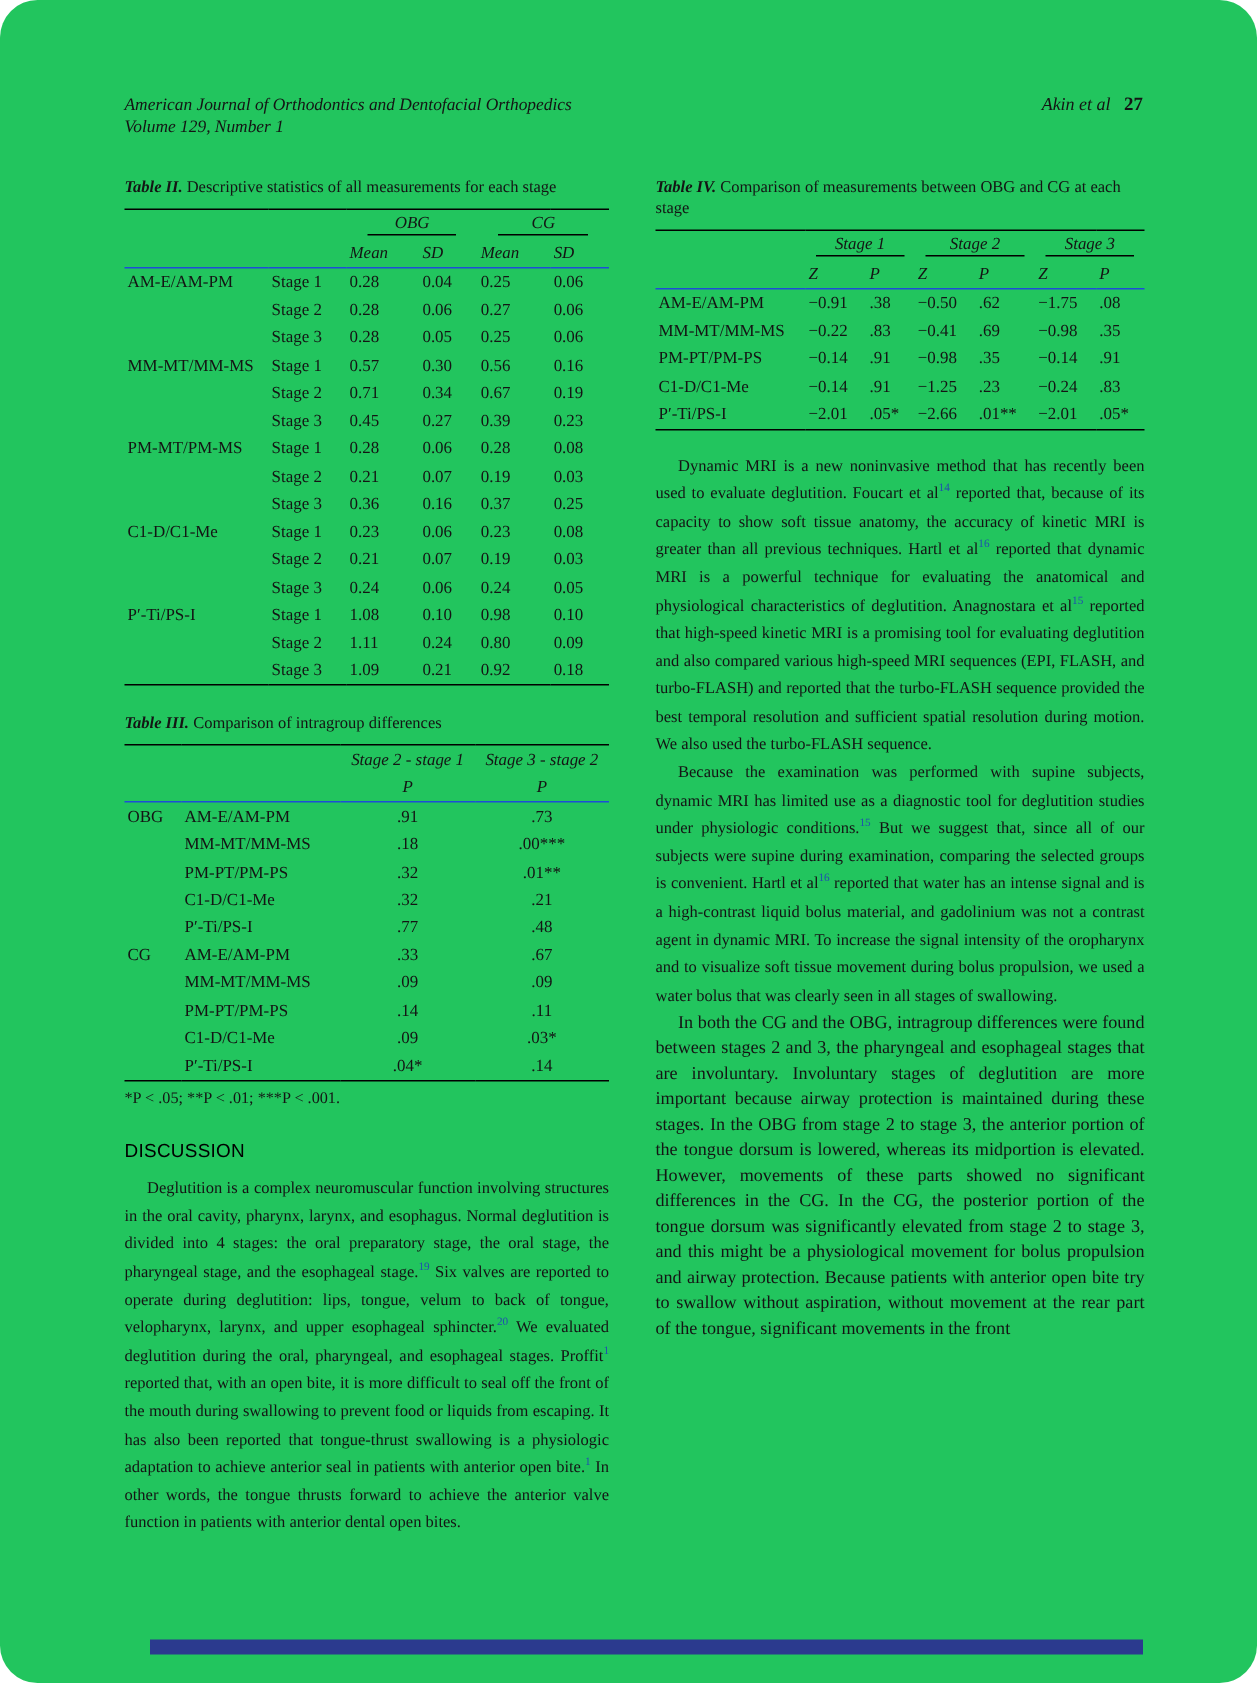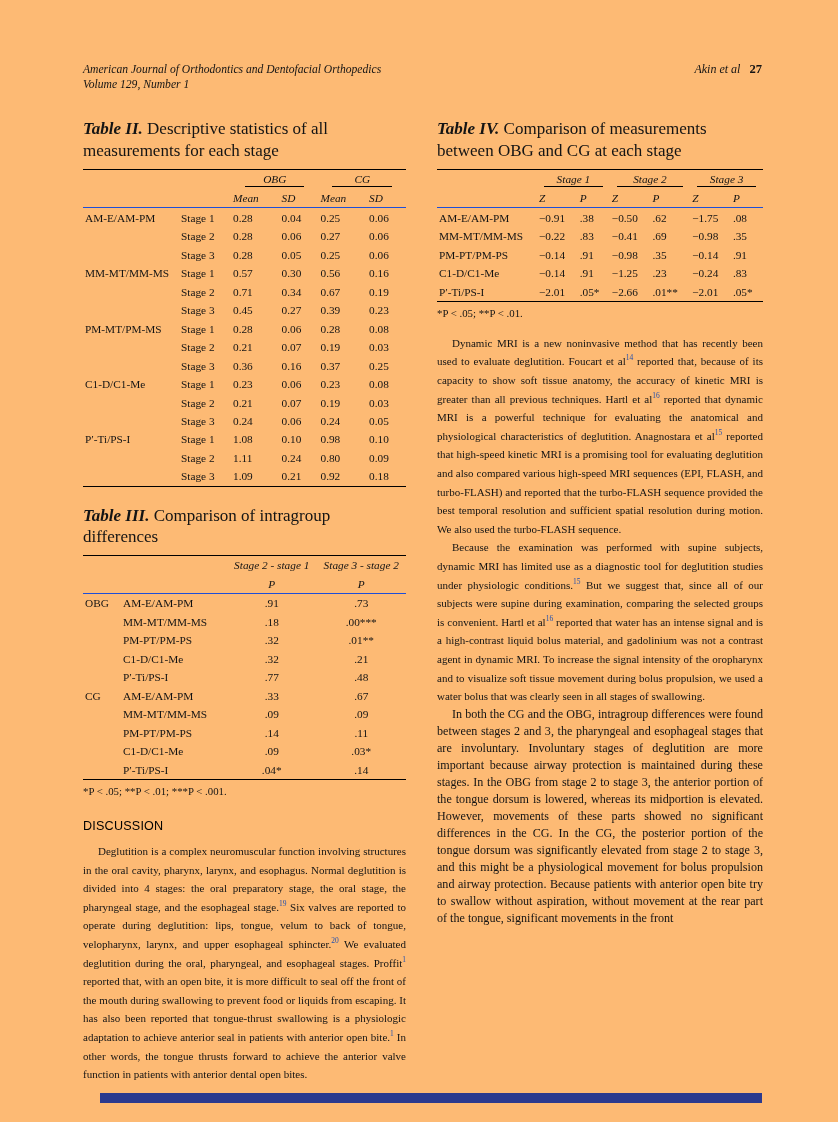--- a/index.html
+++ b/index.html
@@ -1,33 +1,33 @@
 <!DOCTYPE html>
 <html style="--ref: #2050b0; --edge: #2b3a8e;"><head>
 <meta charset="utf-8">
 <style>
   * { margin:0; padding:0; box-sizing:border-box; }
   :root { --ref:#2050b0; --edge:#2b3a8e; }
   html,body { background:#ffffff; }
   .page {
-    position:relative; width:838px; height:1122px; background:#fdba74;
-    font-family:"Liberation Serif", serif; color:#141414; overflow:hidden;
+    position:relative; width:838px; height:1122px; background:#22c55e;
+    font-family:"Liberation Serif", serif; color:#141414; overflow:hidden;border-radius:25px;
   }
   
   .hdr-left { position:absolute; left:83px; top:62px; font-style:italic; font-size:11.6px; line-height:1.32; }
   .hdr-right { position:absolute; right:76px; top:62px; font-size:12px; white-space:nowrap; }
   .hdr-right .authors { font-style:italic; }
   .hdr-right .pgnum { font-weight:bold; margin-left:9px; font-size:12.6px;margin-top:44px; }
 
   
   .col-left  { position:absolute; left:83px;  top:118px; width:323px; }
   .col-right { position:absolute; left:437px; top:118px; width:326px; }
 
   
-  .tbl-caption { font-size:17px; line-height:1.28; margin-bottom:7px; }
+  .tbl-caption { font-size:11px; line-height:1.28; margin-bottom:7px; }
   .tbl-caption .lbl { font-weight:bold; font-style:italic; }
   .mt-tbl { margin-top:18px; }
 
   
   table { border-collapse:collapse; width:100%; font-size:11.3px; line-height:1.25;
           border-top:1px solid #000; border-bottom:1px solid #000; }
   th, td { font-weight:normal; text-align:left; padding:2.2px 2px; vertical-align:bottom; }
   thead th { font-style:italic; }
   thead tr.subhead th { border-bottom:1px solid #1d4ed8; }
   .grp { border-bottom:1px solid #000; text-align:center; font-style:italic; }
@@ -377,21 +377,20 @@
             <td>P′-Ti/PS-I</td>
             <td>−2.01</td>
             <td>.05*</td>
             <td>−2.66</td>
             <td>.01**</td>
             <td>−2.01</td>
             <td>.05*</td>
           </tr>
         </tbody>
     </table>
-    <div class="footnote">*P &lt; .05; **P &lt; .01.</div>
 
     <p class="body-para mt-text"><span>Dynamic MRI is a new noninvasive method that has recently been used to evaluate deglutition. Foucart et al</span><sup class="ref">14</sup><span> reported that, because of its capacity to show soft tissue anatomy, the accuracy of kinetic MRI is greater than all previous techniques. Hartl et al</span><sup class="ref">16</sup><span> reported that dynamic MRI is a powerful technique for evaluating the anatomical and physiological characteristics of deglutition. Anagnostara et al</span><sup class="ref">15</sup><span> reported that high-speed kinetic MRI is a promising tool for evaluating deglutition and also compared various high-speed MRI sequences (EPI, FLASH, and turbo-FLASH) and reported that the turbo-FLASH sequence provided the best temporal resolution and sufficient spatial resolution during motion. We also used the turbo-FLASH sequence.</span></p>
     <p class="body-para"><span>Because the examination was performed with supine subjects, dynamic MRI has limited use as a diagnostic tool for deglutition studies under physiologic conditions.</span><sup class="ref">15</sup><span> But we suggest that, since all of our subjects were supine during examination, comparing the selected groups is convenient. Hartl et al</span><sup class="ref">16</sup><span> reported that water has an intense signal and is a high-contrast liquid bolus material, and gadolinium was not a contrast agent in dynamic MRI. To increase the signal intensity of the oropharynx and to visualize soft tissue movement during bolus propulsion, we used a water bolus that was clearly seen in all stages of swallowing.</span></p>
     <p class="body-para small"><span>In both the CG and the OBG, intragroup differences were found between stages 2 and 3, the pharyngeal and esophageal stages that are involuntary. Involuntary stages of deglutition are more important because airway protection is maintained during these stages. In the OBG from stage 2 to stage 3, the anterior portion of the tongue dorsum is lowered, whereas its midportion is elevated. However, movements of these parts showed no significant differences in the CG. In the CG, the posterior portion of the tongue dorsum was significantly elevated from stage 2 to stage 3, and this might be a physiological movement for bolus propulsion and airway protection. Because patients with anterior open bite try to swallow without aspiration, without movement at the rear part of the tongue, significant movements in the front</span></p>
 
   </div>
 
   <div class="page-edge"></div>
 
 </div>

